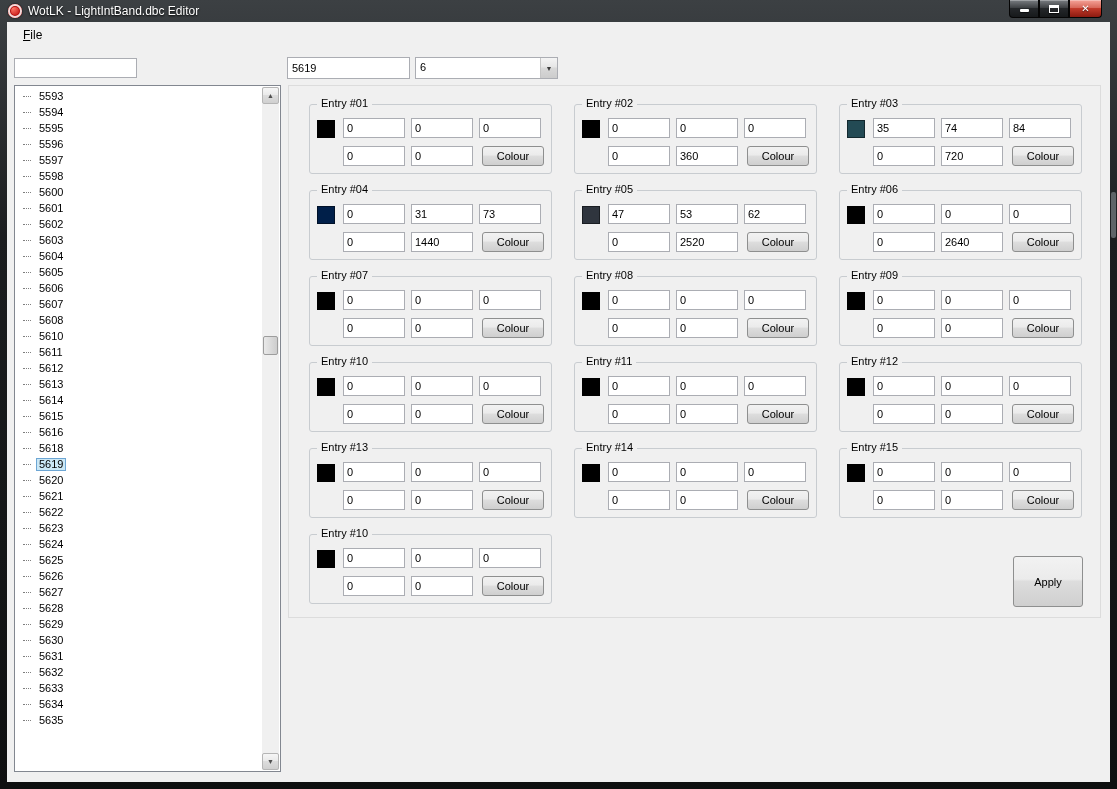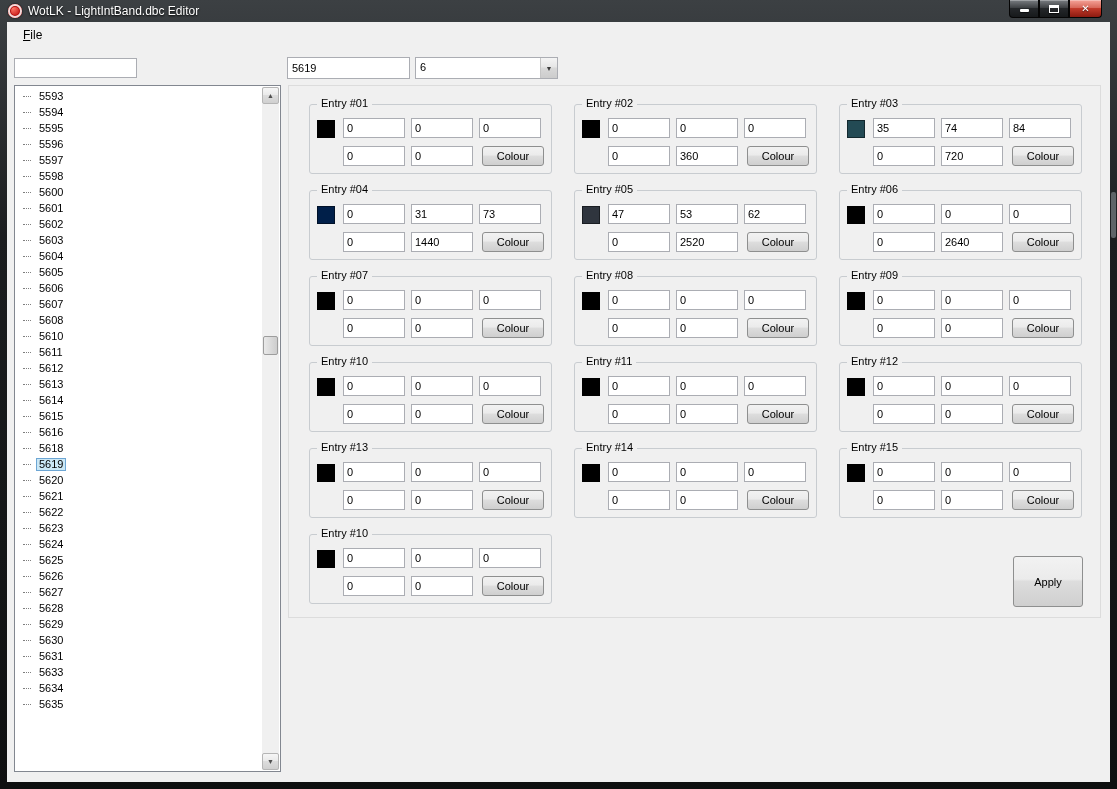--- a/index.html
+++ b/index.html
@@ -279,20 +279,24 @@
           <li class="tree-item">
     <span class="tree-dash"></span>
     <span class="tree-label">5630</span>
   </li>
           <li class="tree-item">
     <span class="tree-dash"></span>
     <span class="tree-label">5631</span>
   </li>
           <li class="tree-item">
     <span class="tree-dash"></span>
+    <span class="tree-label">5632</span>
+  </li>
+          <li class="tree-item">
+    <span class="tree-dash"></span>
     <span class="tree-label">5633</span>
   </li>
           <li class="tree-item">
     <span class="tree-dash"></span>
     <span class="tree-label">5634</span>
   </li>
           <li class="tree-item">
     <span class="tree-dash"></span>
     <span class="tree-label">5635</span>
   </li>

